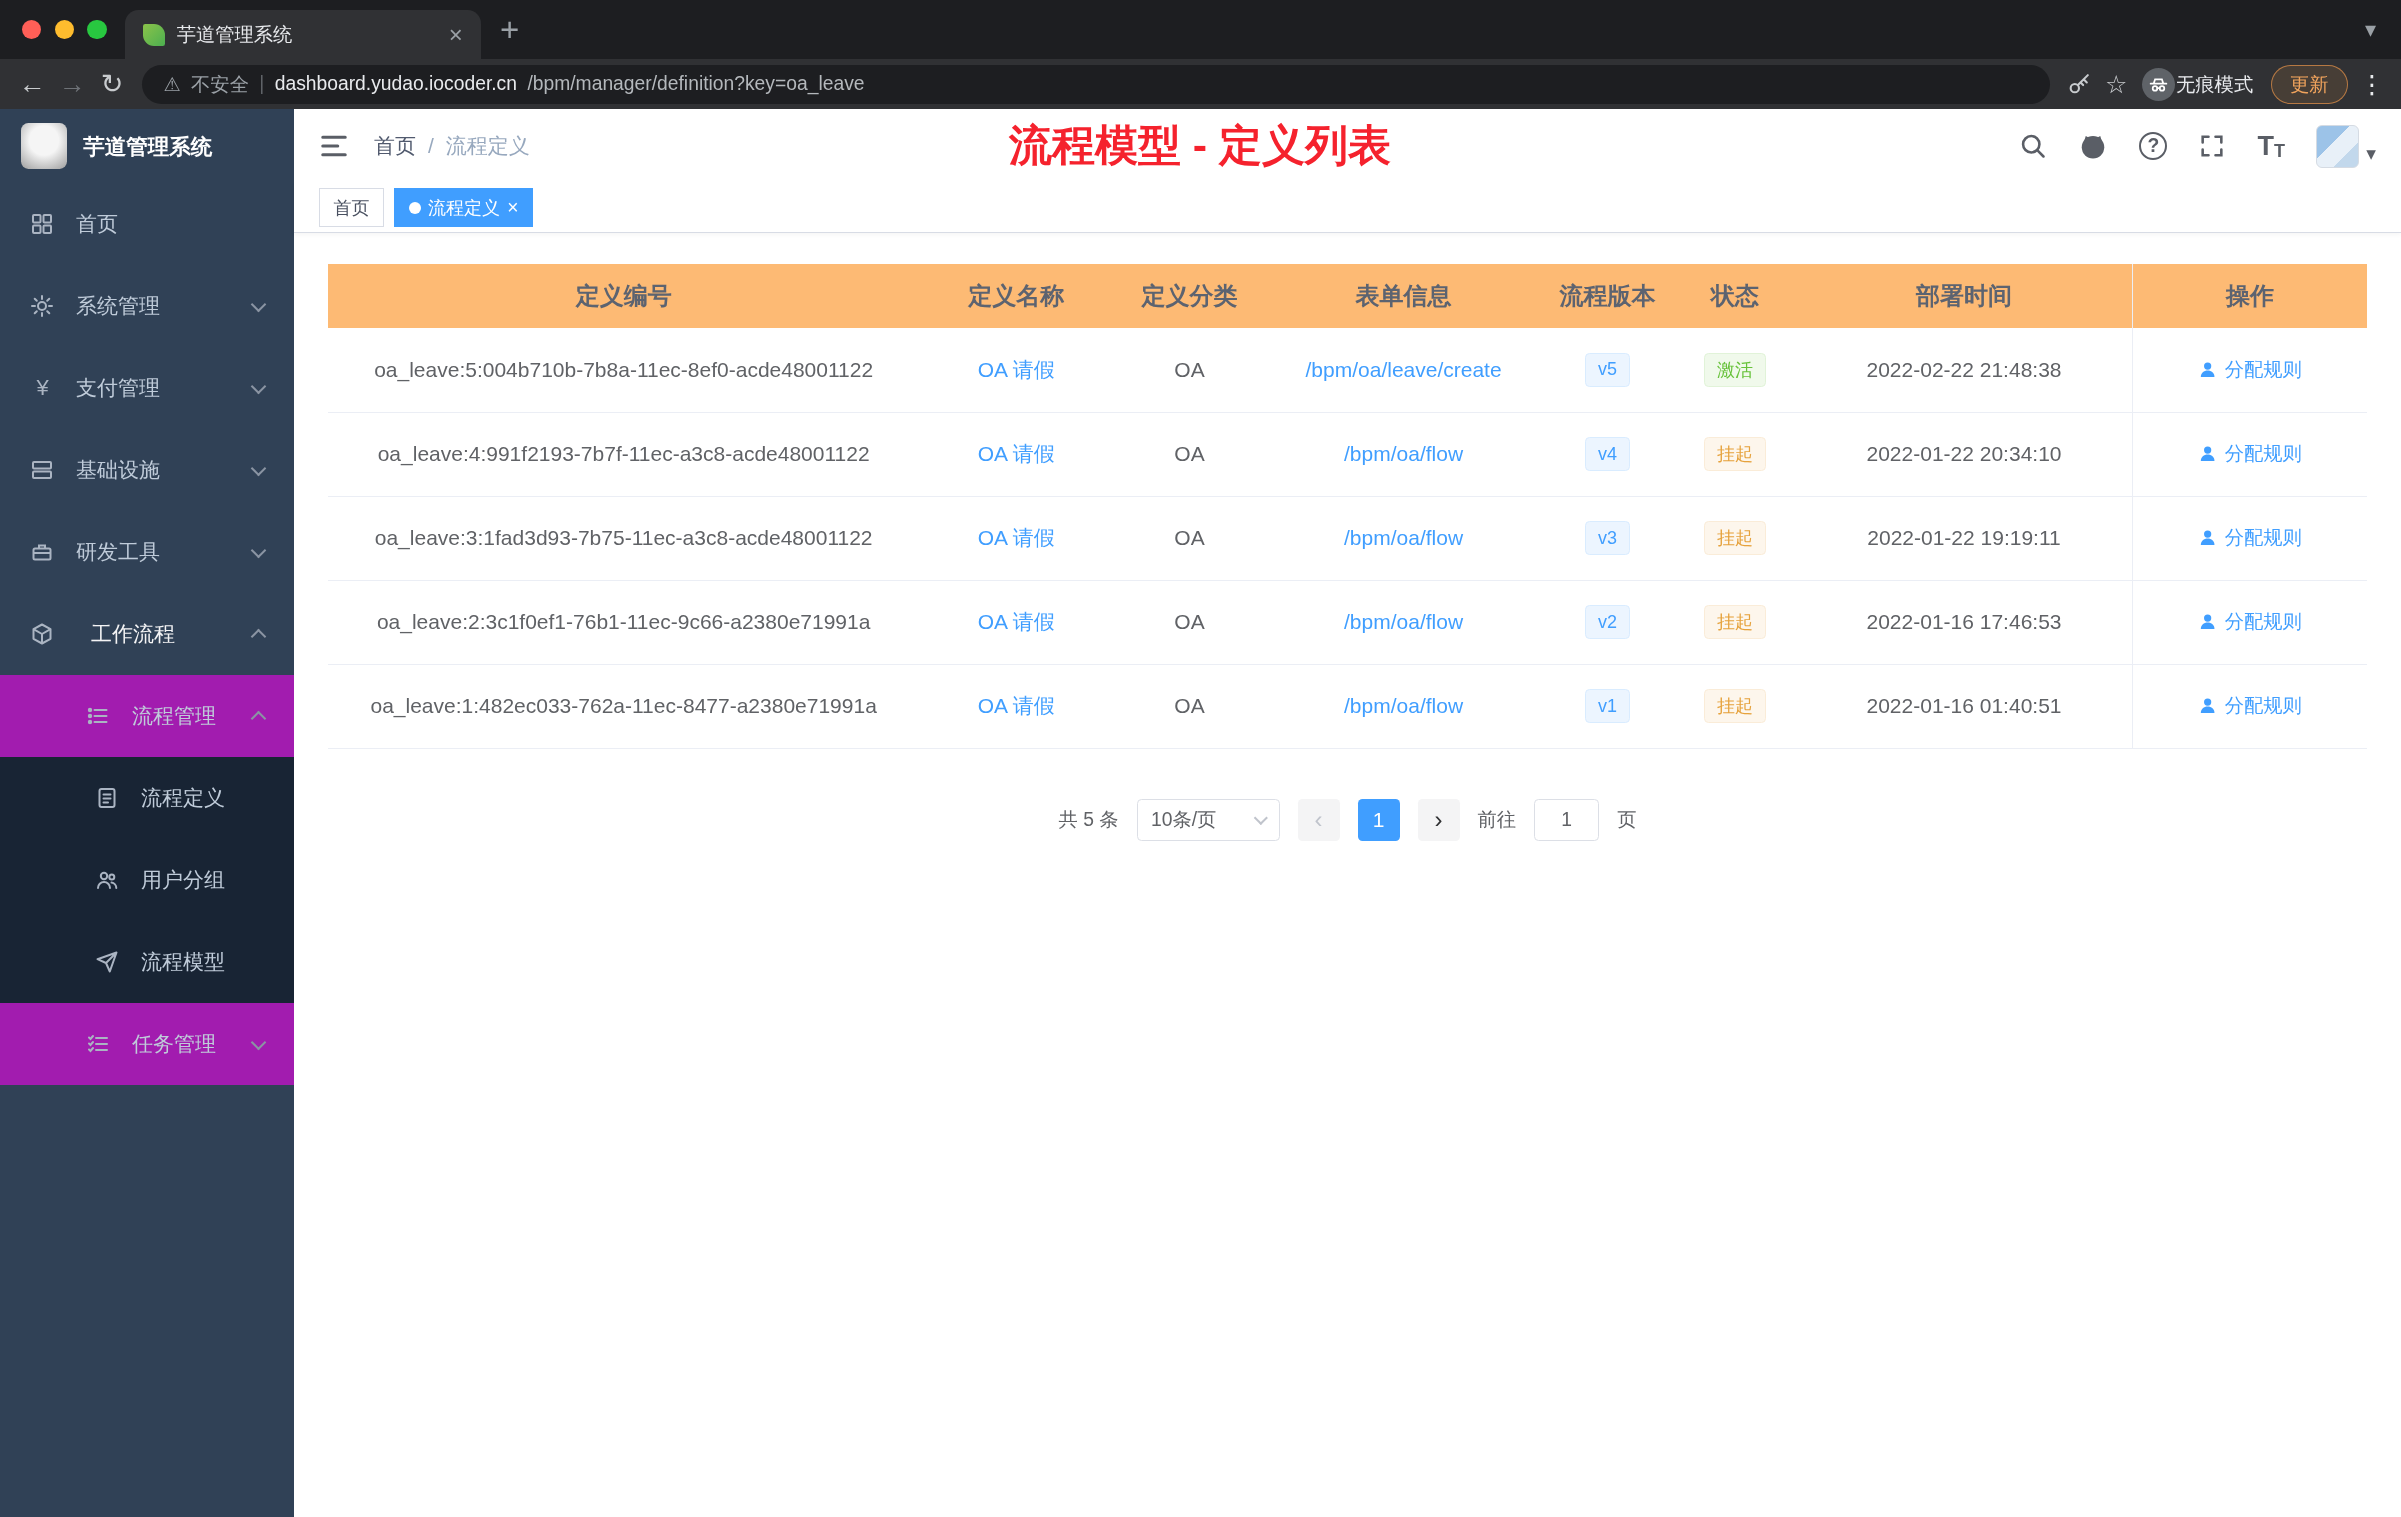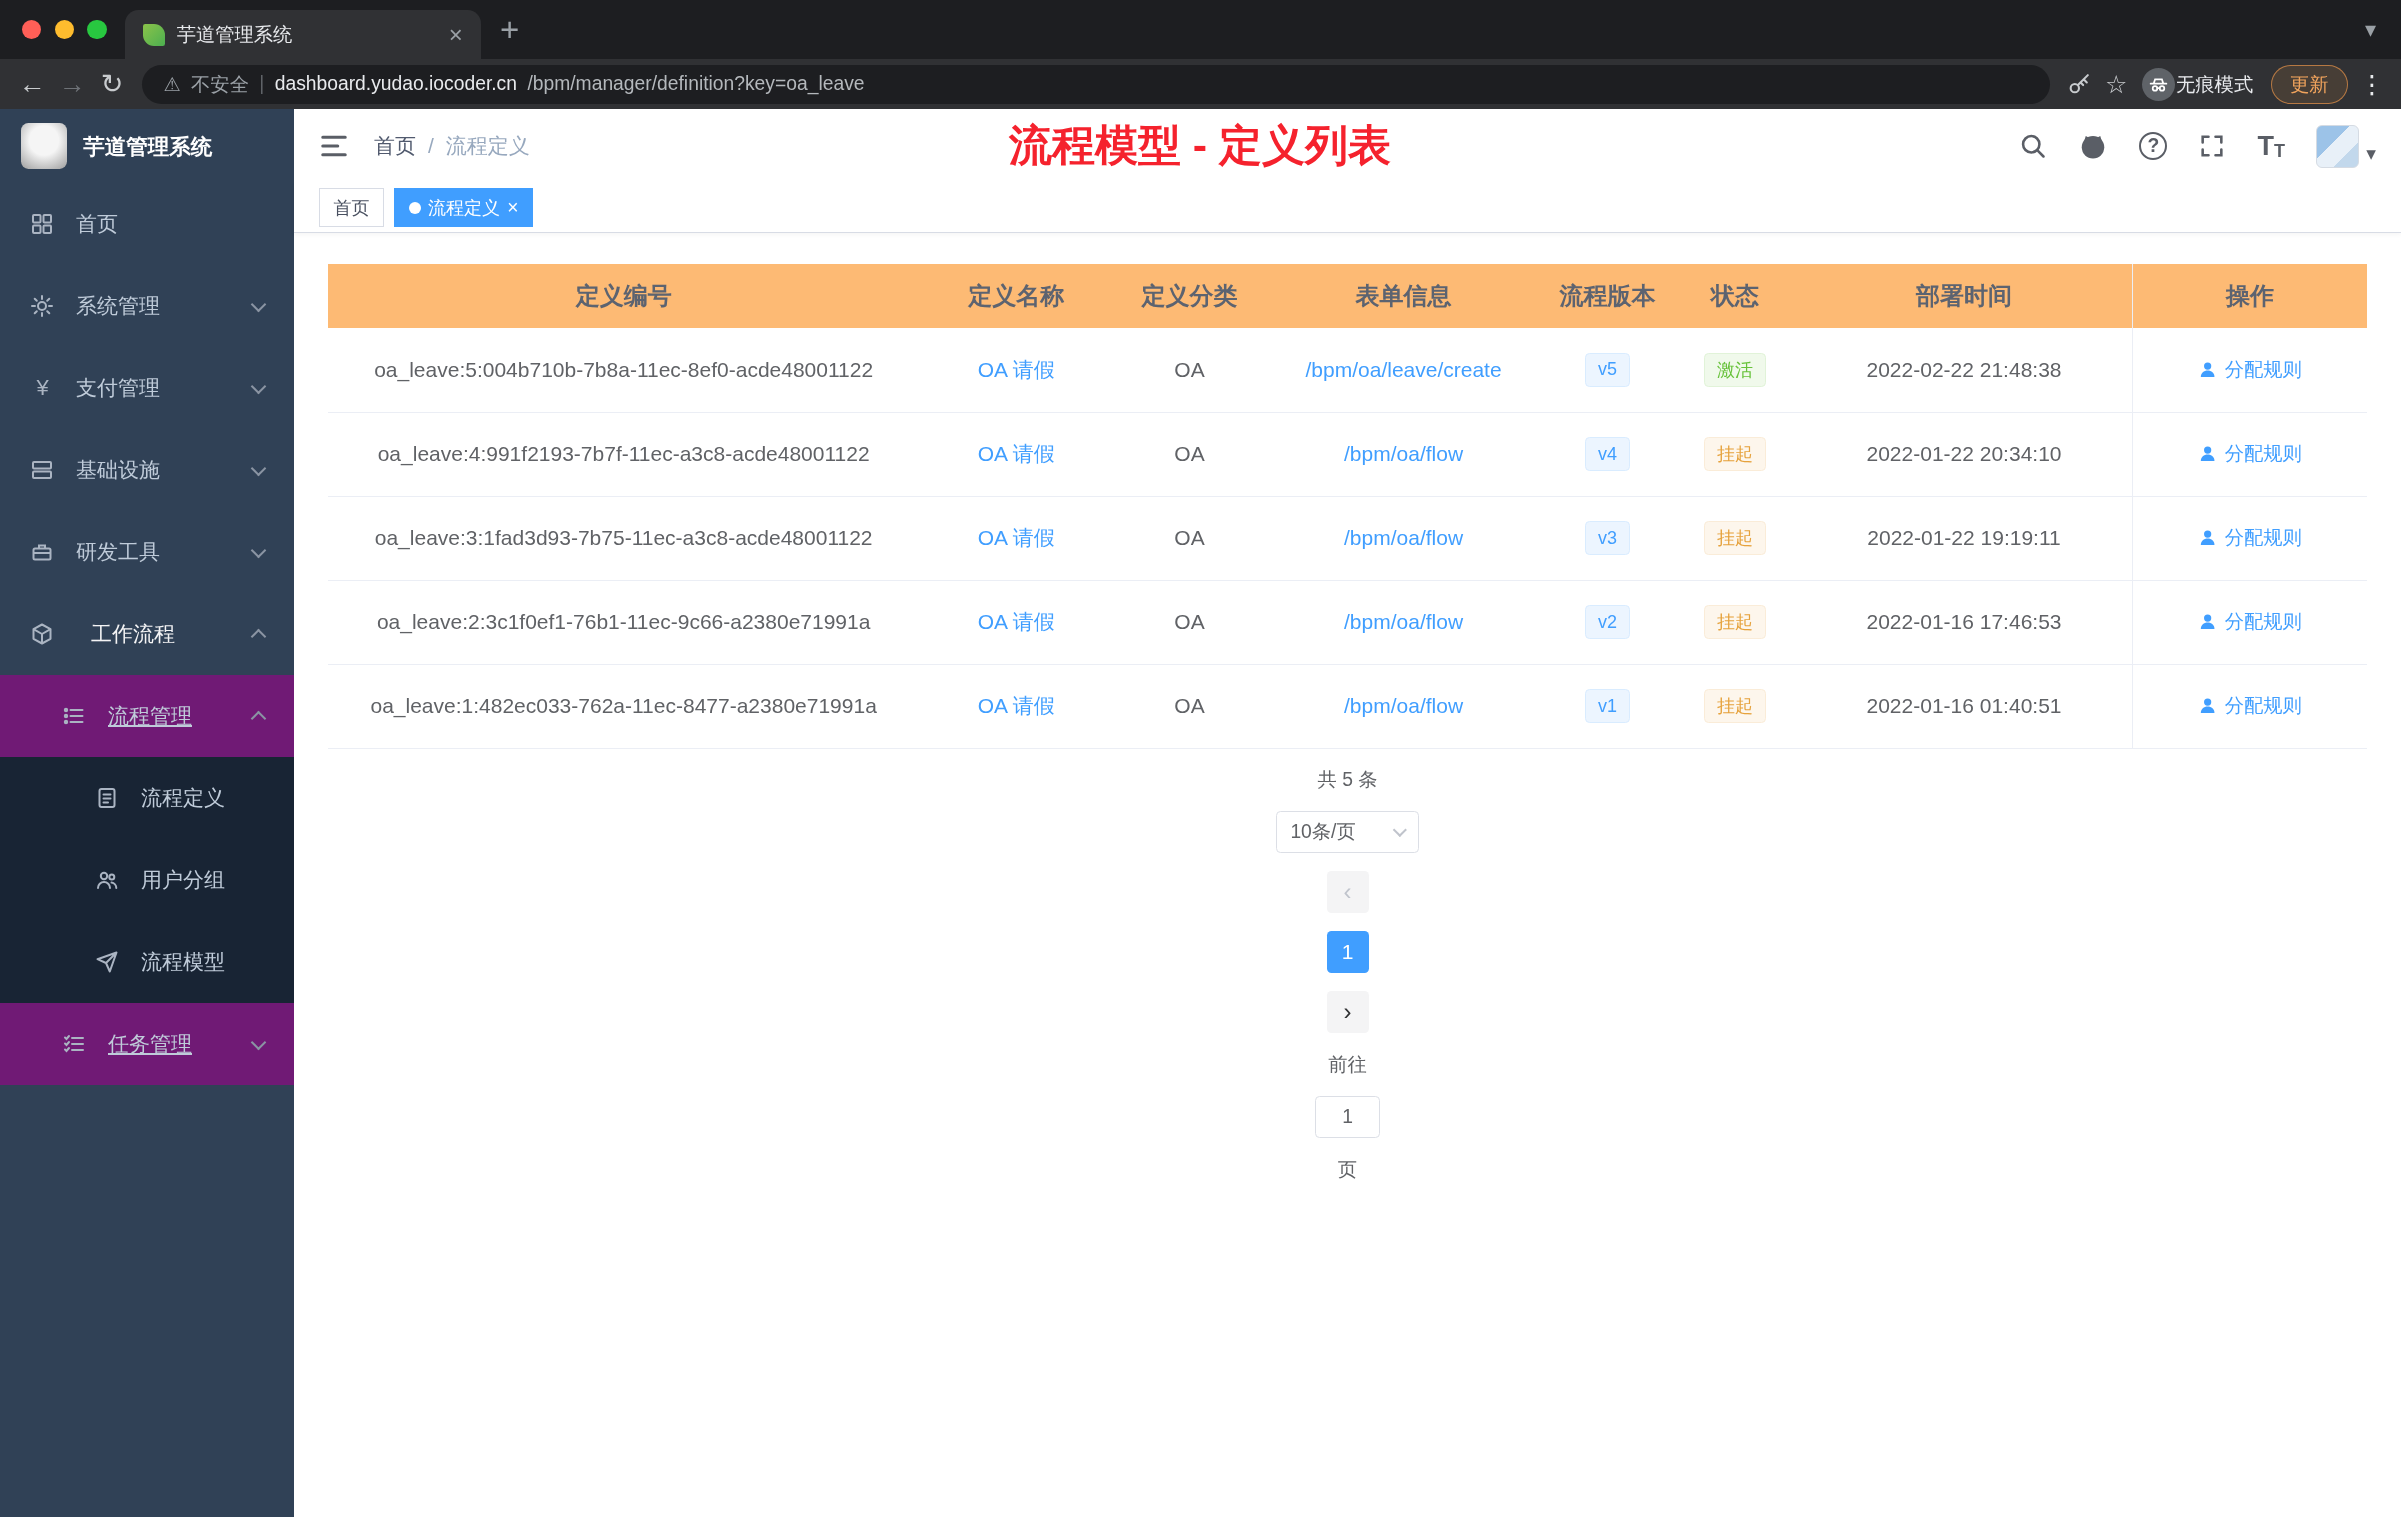--- a/index.html
+++ b/index.html
@@ -39,21 +39,21 @@
   
   .app { display:flex; height:1408px; }
   .sidebar { width:294px; flex-shrink:0; background:#304156; overflow:hidden; }
   .logo-row { height:74px; display:flex; align-items:center; gap:16.3px; padding:0 21px; }
   .logo-avatar { width:46px; height:46px; border-radius:7.4px; flex-shrink:0;
     background:radial-gradient(circle at 50% 38%, #f5f5f5 0 40%, #c9c9c9 70%, #9e9e9e); }
   .logo-title { color:#fff; font-size:21.5px; font-weight:700; white-space:nowrap; }
   .menu-item { height:82px; display:flex; align-items:center; gap:21px; padding:0 30px; color:#bfcbd9; font-size:21px; cursor:pointer; }
   .menu-item .mi-icon { width:25px; color:#aab4c2; flex-shrink:0; }
   .menu-item.open-root { color:#f4f4f5;gap:36px; }
-  .menu-item.lvl2 { padding-left:62px; background:#701a75;text-decoration:underline; }
+  .menu-item.lvl2 { padding-left:86px; background:#a21caf; }
   .menu-item.lvl3 { padding-left:95px; background:#182434; }
   .chev { width:11px; height:11px; border-right:2.2px solid #8a94a3; border-bottom:2.2px solid #8a94a3; margin-left:auto; flex-shrink:0; }
   .chev.down { transform:rotate(45deg) translate(-1.5px,-1.5px); }
   .chev.up { transform:rotate(-135deg) translate(-1.5px,-1.5px); }
   .yen-glyph { font-size:22px; width:25px; text-align:center; color:#aab4c2; }
 
   .main { flex:1; min-width:0; display:flex; flex-direction:column; background:#fff; }
 
   
   .navbar { height:74px; display:flex; align-items:center; padding:0 25px; position:relative; background:#fff; }
@@ -89,22 +89,22 @@
   td { height:84px; border-bottom:0.7px solid #ebeef5; font-size:21px; color:#606266; text-align:center; white-space:nowrap; overflow:hidden; }
   .link { color:#409eff; cursor:pointer; }
   .chip { display:inline-flex; align-items:center; height:34px; padding:6px 12px; border-radius:4.5px; font-size:18px; border:0.7px solid; }
   .chip-version { color:#409eff; background:#ecf5ff; border-color:#d9ecff; }
   .chip-success { color:#67c23a; background:#f0f9eb; border-color:#e1f3d8; }
   .chip-warning { color:#e6a23c; background:#fdf6ec; border-color:#faecd8; }
   .col-action { border-left:0.7px solid #ebeef5; }
   .action-link { color:#409eff; display:inline-flex; align-items:center; gap:7.4px; font-size:19.3px; cursor:pointer; }
 
   
-  .pager { margin-top:17px; display:flex; justify-content:flex-end; align-items:center; gap:18px;
-    font-size:19.3px; color:#606266;flex-direction:column; }
+  .pager { margin-top:50px; display:flex; justify-content:center; align-items:center; gap:18px;
+    font-size:19.3px; color:#606266; }
   .pg-select { width:143px; height:42px; border:0.7px solid #dcdfe6; border-radius:4.5px; display:flex;
     align-items:center; justify-content:space-between; padding:0 13.4px; color:#606266; }
   .sel-caret { width:9.7px; height:9.7px; border-right:2.2px solid #c0c4cc; border-bottom:2.2px solid #c0c4cc;
     transform:rotate(45deg) translate(-1.5px,-1.5px); }
   .pg-btn { min-width:42px; height:42px; border-radius:4.5px; background:#f4f4f5; display:flex;
     align-items:center; justify-content:center; font-size:24px; color:#303133; }
   .pg-btn.disabled { color:#c0c4cc; }
   .pg-btn.active { background:#409eff; color:#fff; font-size:21px; }
   .goto-input { width:65px; height:42px; border:0.7px solid #dcdfe6; border-radius:4.5px; display:flex;
     align-items:center; justify-content:center; color:#606266; background:#fff; }

